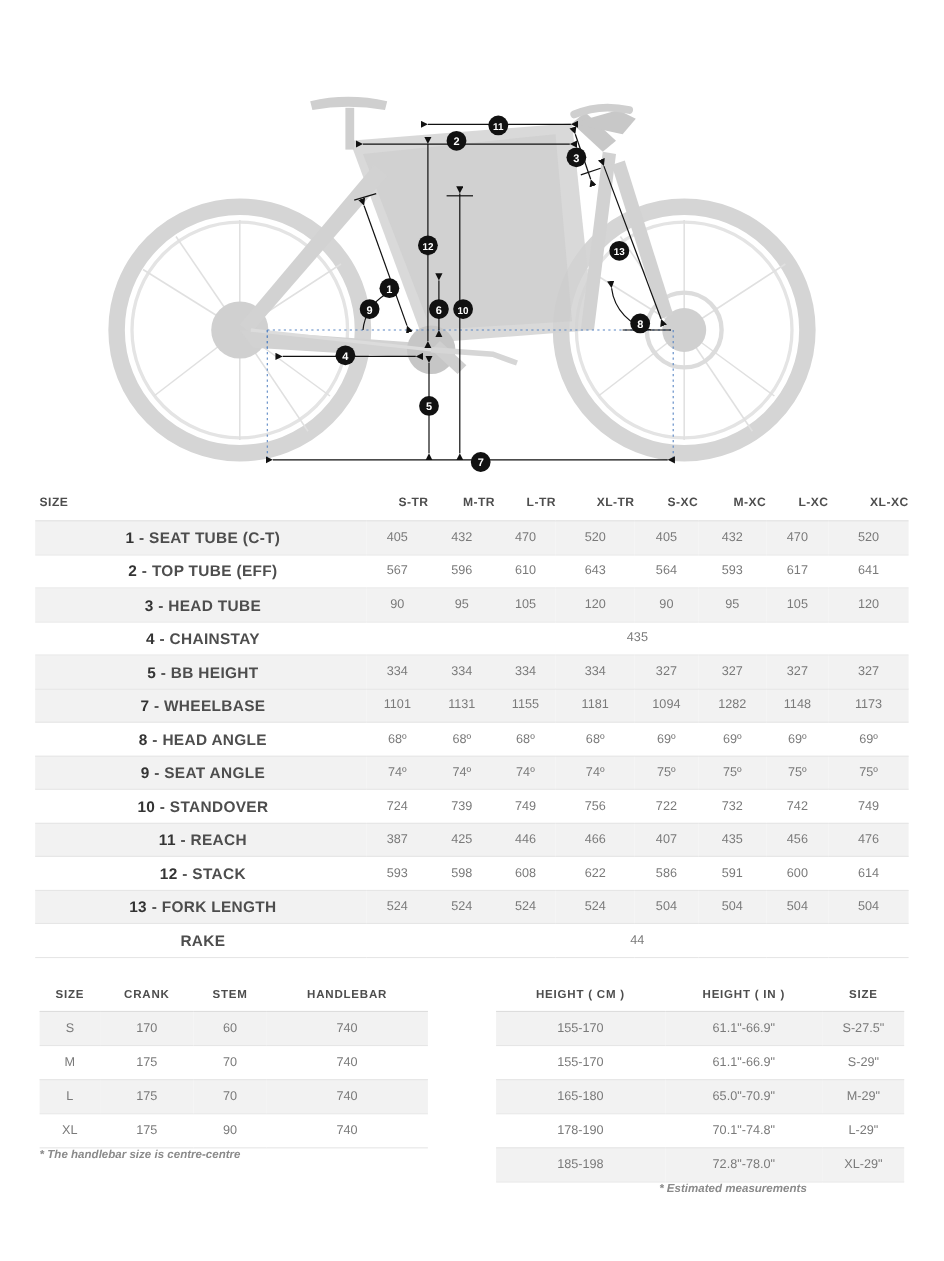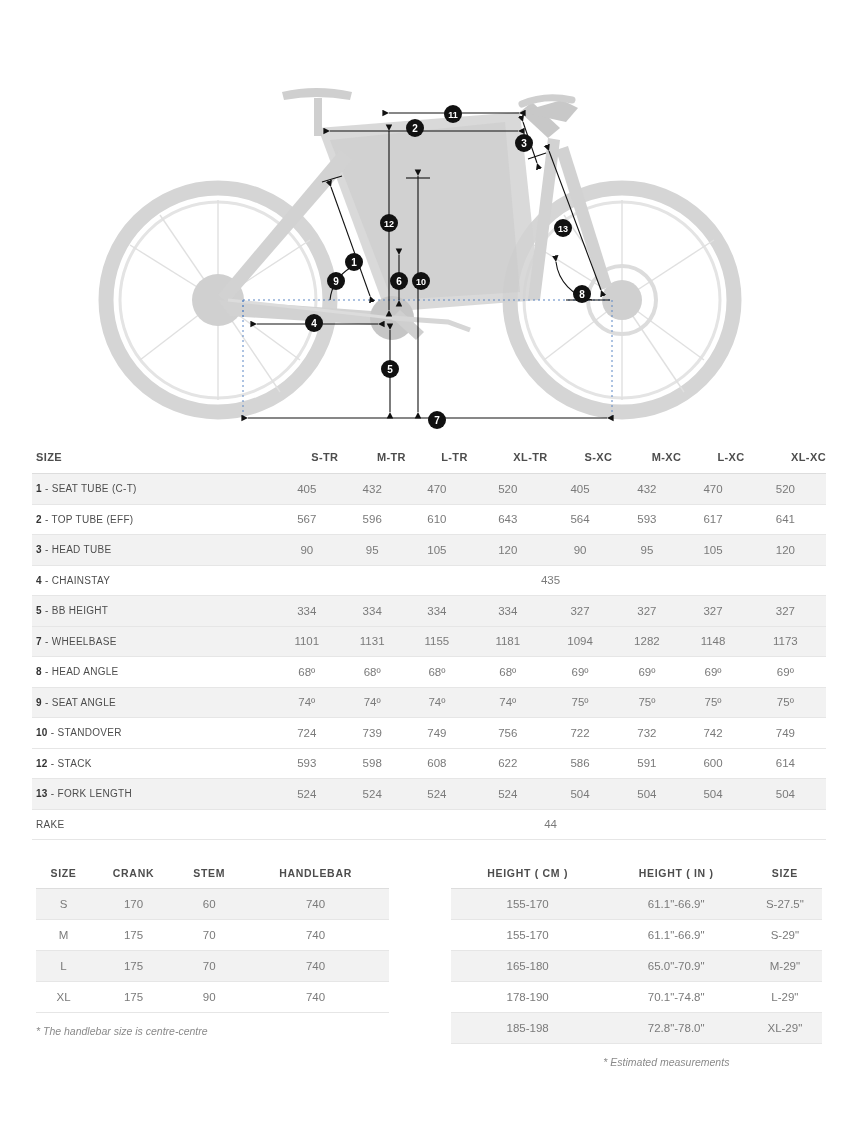--- a/index.html
+++ b/index.html
@@ -52,25 +52,26 @@
   .geo-table thead th.lbl {
     text-align: left;
     padding-left: 4px;
   }
   .geo-table tbody td {
     text-align: center;
     color: #7a7a7a;
     border-bottom: 1px solid #e6e6e6;
   }
   .geo-table tbody td.lbl {
-    text-align: left;
+    text-align: center;
     padding-left: 4px;
     color: #4d4d4d;
-    font-size: 10px;
+    font-size: 14px;
     letter-spacing: 0.3px;
+    font-weight: bold;
   }
   .geo-table tbody td.lbl b { color: #333; }
   .geo-table tbody tr.alt td { background: #f2f2f2; }
   .geo-table tbody tr.alt td.lbl { background: #f2f2f2; }
   .geo-table td.span { text-align: center; color: #7a7a7a; }
 
   
   .bottom-wrap {
     display: flex;
     gap: 0;
@@ -100,21 +101,21 @@
     text-align: center;
     color: #7a7a7a;
     height: 28px;
     border-bottom: 1px solid #e6e6e6;
   }
   .sub-table tbody tr.alt td { background: #f2f2f2; }
   .note {
     font-size: 10.5px;
     font-style: italic;
     color: #8a8a8a;
-    margin-top: 12px;
+    font-weight: bold;
   }
   .note.right { text-align: center; padding-left: 60px; }
 </style>
 </head>
 <body>
 
 <div class="diagram">
   <svg width="858" height="440" viewBox="0 0 858 440" xmlns="http://www.w3.org/2000/svg">
     <defs>
       <marker id="arrS" markerWidth="8" markerHeight="8" refX="6" refY="3" orient="auto">
@@ -344,20 +345,31 @@
         <td class="lbl"><b>10</b> - STANDOVER</td>
         <td>724</td>
         <td>739</td>
         <td>749</td>
         <td>756</td>
         <td>722</td>
         <td>732</td>
         <td>742</td>
         <td>749</td>
       </tr>
+      <tr class="alt">
+        <td class="lbl"><b>11</b> - REACH</td>
+        <td>387</td>
+        <td>425</td>
+        <td>446</td>
+        <td>466</td>
+        <td>407</td>
+        <td>435</td>
+        <td>456</td>
+        <td>476</td>
+      </tr>
       <tr>
         <td class="lbl"><b>12</b> - STACK</td>
         <td>593</td>
         <td>598</td>
         <td>608</td>
         <td>622</td>
         <td>586</td>
         <td>591</td>
         <td>600</td>
         <td>614</td>

